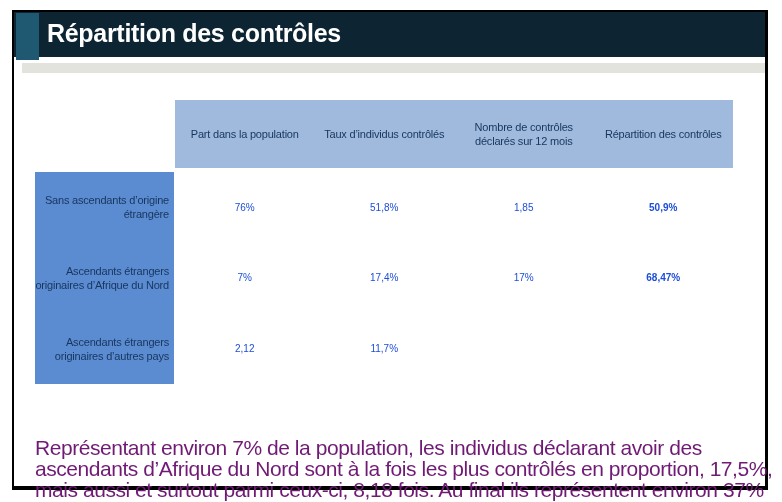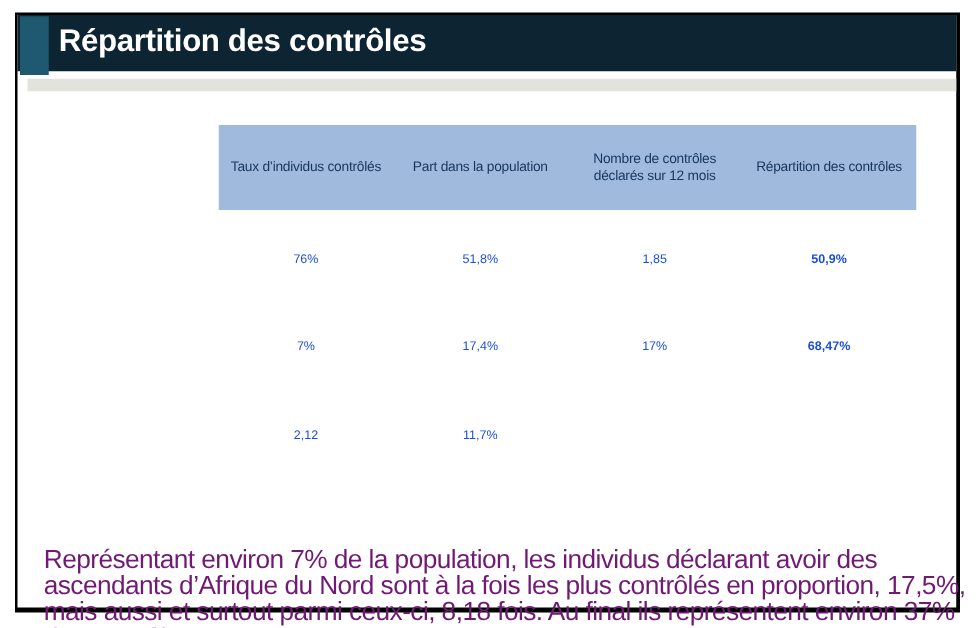--- a/index.html
+++ b/index.html
@@ -40,26 +40,31 @@
 <div class="canvas">
   <div class="slide">
 
     <div class="title-bar">
       <div class="title-square"></div>
       <div class="title-text">Répartition des contrôles</div>
     </div>
     <div class="accent-strip"></div>
 
     <div class="col-headers">
+      <div class="hcell">Part dans la population</div>
       <div class="hcell">Taux d’individus contrôlés</div>
-      <div class="hcell">Part dans la population</div>
       <div class="hcell">Nombre de contrôles déclarés sur 12 mois</div>
       <div class="hcell">Répartition des contrôles</div>
     </div>
 
+    <div class="row-labels">
+      <div class="lcell">Sans ascendants d’origine étrangère</div>
+      <div class="lcell">Ascendants étrangers originaires d’Afrique du Nord</div>
+      <div class="lcell">Ascendants étrangers originaires d’autres pays</div>
+    </div>
 
     <div class="data-grid">
       <div class="vcell">76%</div>
       <div class="vcell">51,8%</div>
       <div class="vcell">1,85</div>
       <div class="vcell">50,9%</div>
       <div class="vcell">7%</div>
       <div class="vcell">17,4%</div>
       <div class="vcell">17%</div>
       <div class="vcell">68,47%</div>

